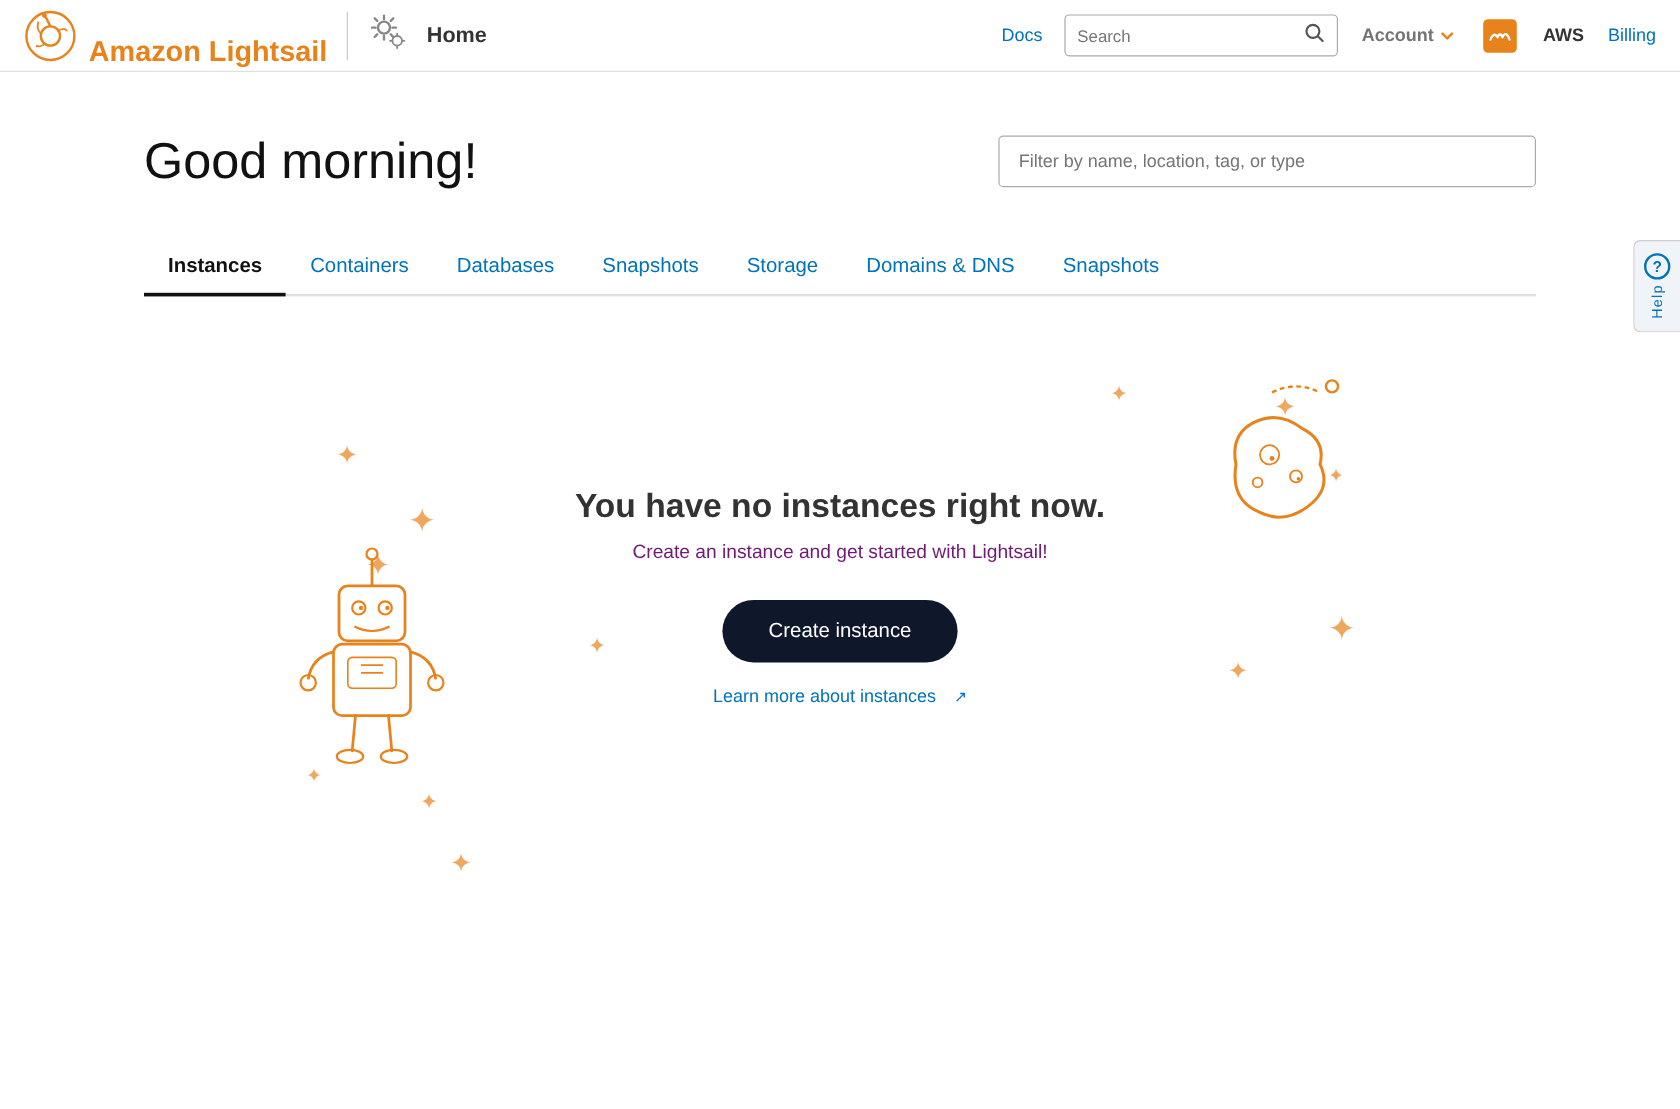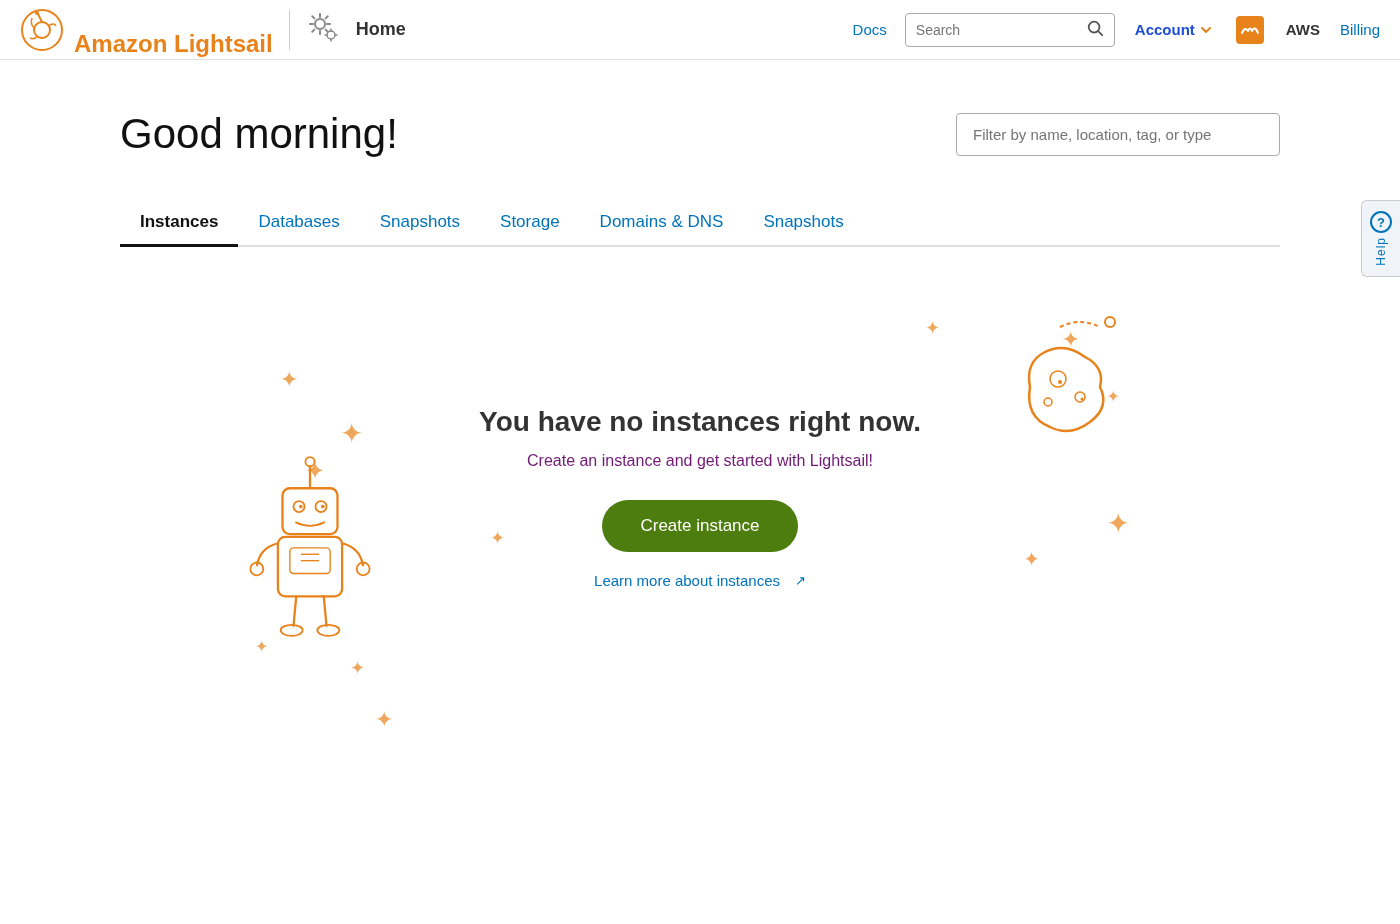--- a/index.html
+++ b/index.html
@@ -53,42 +53,42 @@
       text-decoration: none;
       font-size: 15px;
       margin-right: 18px;
     }
     .header-search {
       display: flex;
       align-items: center;
       border: 1px solid #aaa;
       border-radius: 4px;
       padding: 5px 10px;
-      width: 210px;
+      width: 228px;
       background: #fff;
     }
     .header-search input {
       border: none;
       outline: none;
       font-size: 14px;
       color: #333;
       width: 100%;
       background: transparent;
     }
     .search-icon-svg {
       color: #555;
       margin-left: 4px;
     }
     .header-account {
       display: flex;
       align-items: center;
       gap: 5px;
       font-size: 15px;
       font-weight: 600;
-      color: #1d4ed8;
+      color: #737373;
       margin-left: 20px;
       cursor: pointer;
     }
     .header-account svg {
       color: #e8821a;
     }
     .header-aws {
       display: flex;
       align-items: center;
       gap: 22px;
@@ -169,21 +169,21 @@
       font-size: 42px;
       font-weight: 400;
       color: #111;
     }
     .filter-input {
       border: 1px solid #aaa;
       border-radius: 4px;
       padding: 12px 16px;
       font-size: 15px;
       color: #999;
-      width: 324px;
+      width: 448px;
       outline: none;
     }
 
     
     .tabs {
       display: flex;
       gap: 0;
       border-bottom: 2px solid #e0e0e0;
       margin-bottom: 0;
     }
@@ -220,21 +220,21 @@
       margin-bottom: 14px;
       text-align: right;
     }
     .empty-subtitle {
       font-size: 16px;
       color: #701a75;
       margin-bottom: 30px;
       text-align: center;
     }
     .create-btn {
-      background: #4d7c0f;
+      background: #0f172a;
       color: #fff;
       border: none;
       border-radius: 30px;
       padding: 16px 38px;
       font-size: 17px;
       font-weight: 500;
       cursor: pointer;
       margin-bottom: 20px;
       transition: background 0.2s;
     }
@@ -346,20 +346,21 @@
 
 <main class="main">
 
   <div class="top-bar">
     <h1 class="greeting">Good morning!</h1>
     <input class="filter-input" type="text" placeholder="Filter by name, location, tag, or type" style="">
   </div>
 
   <nav class="tabs">
     <a class="tab active" href="#">Instances</a>
+    <a class="tab" href="#">Containers</a>
     <a class="tab" href="#">Databases</a>
     <a class="tab" href="#">Snapshots</a>
     <a class="tab" href="#">Storage</a>
     <a class="tab" href="#">Domains &amp; DNS</a>
     <a class="tab" href="#">Snapshots</a>
   </nav>
 
   <div class="empty-state">
 
     <span class="star" style="left:160px;top:120px;font-size:22px;">✦</span>

